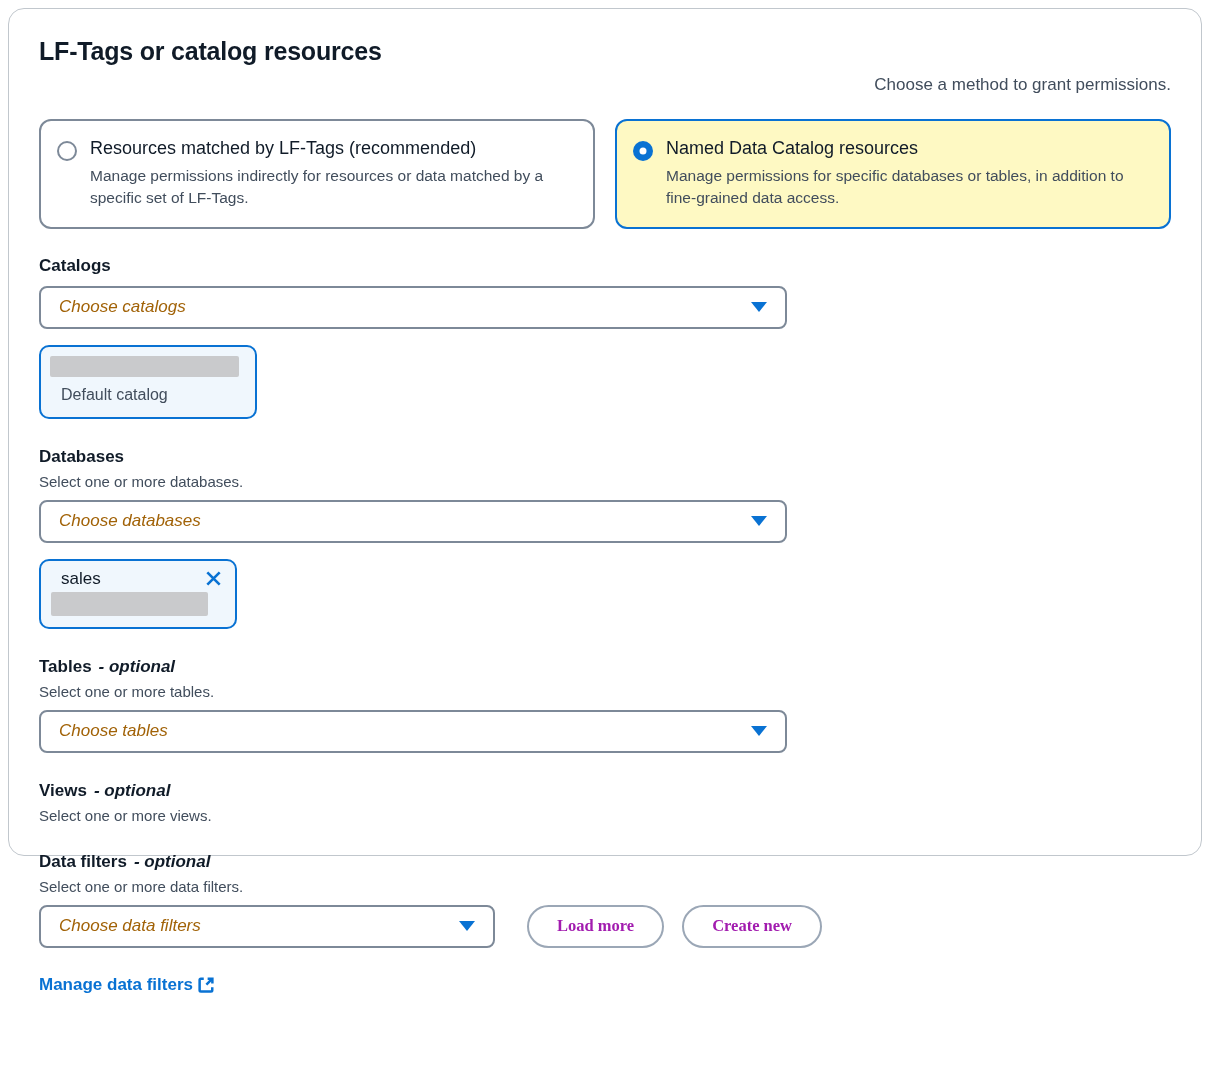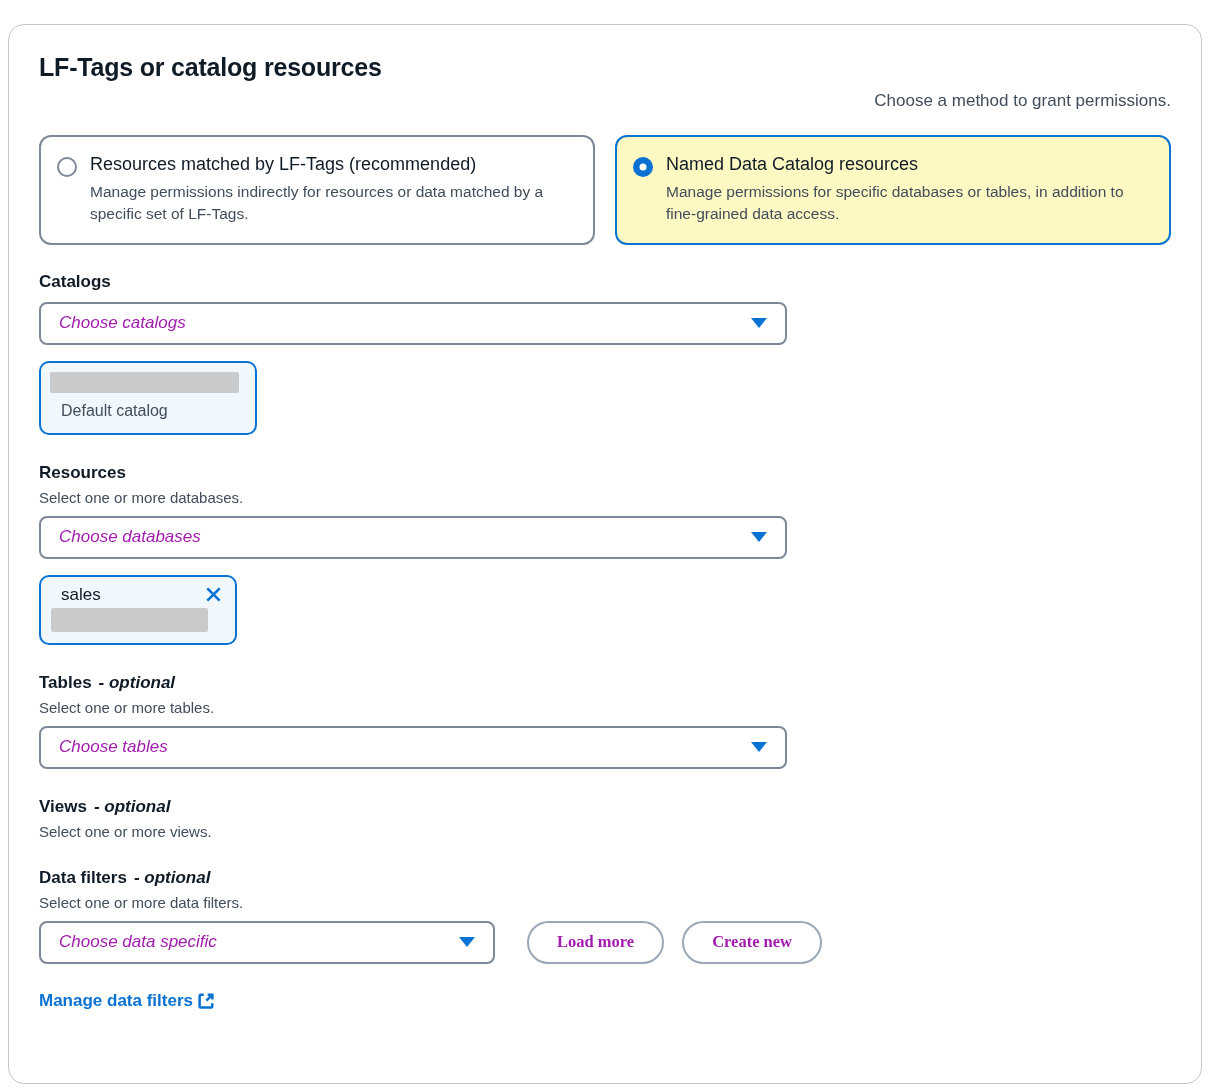--- a/index.html
+++ b/index.html
@@ -7,26 +7,25 @@
   body {
     width: 1210px; height: 1092px;
     background: #ffffff;
     font-family: "Liberation Sans", sans-serif;
     color: #0d1926;
     position: relative;
   }
   .panel {
     position: absolute;
     left: 8px; top: 8px;
-    width: 1194px; height: 1060px;
+    width: 1194px; height: 848px;
     background: #fff;
     border: 1px solid #c1c7cd;
     border-radius: 16px;
     padding: 28px 30px;
-    margin-top: 16px;
   }
   .title {
     font-size: 25px;
     font-weight: 700;
     color: #101b28;
     letter-spacing: -0.2px;
   }
   .subtitle {
     font-size: 17px;
     color: #414d5c;
@@ -80,21 +79,21 @@
   .select {
     width: 748px; height: 43px;
     border: 2px solid #7d8998;
     border-radius: 8px;
     background: #fff;
     display: flex; align-items: center;
     padding: 0 18px;
     margin-top: 10px;
     cursor: pointer;
   }
-  .select .ph { font-style: italic; font-size: 17px; color: #a21caf; }
+  .select .ph { font-style: italic; font-size: 17px; color: #a16207; }
   .arrow {
     margin-left: auto;
     width: 0; height: 0;
     border-left: 8px solid transparent;
     border-right: 8px solid transparent;
     border-top: 10px solid #0972d3;
   }
   
   .token {
     border: 2px solid #0972d3;
@@ -180,21 +179,21 @@
         <svg width="22" height="27" viewBox="0 0 16 20">
             <path d="M3 4 L13 16 M13 4 L3 16" stroke="#0972d3" stroke-width="2.2" fill="none"></path>
           </svg>
       </span>
       <div class="redact"></div>
     </div>
     <div class="token-sub">Default catalog</div>
   </div>
 
   
-  <div class="field-label">Resources</div>
+  <div class="field-label">Databases</div>
   <div class="hint">Select one or more databases.</div>
   <div class="select">
     <span class="ph">Choose databases</span>
     <span class="arrow"></span>
   </div>
   <div class="token db">
     <div class="db-row">
       <span class="db-name">sales</span>
       <span class="dismiss">
         <svg width="19" height="19" viewBox="0 0 16 16">
@@ -215,21 +214,21 @@
 
   
   <div class="field-label"><span>Views</span><span class="optional">- optional</span></div>
   <div class="hint">Select one or more views.</div>
 
   
   <div class="field-label"><span>Data filters</span><span class="optional">- optional</span></div>
   <div class="hint">Select one or more data filters.</div>
   <div class="filters-row">
     <div class="select small">
-      <span class="ph">Choose data specific</span>
+      <span class="ph">Choose data filters</span>
       <span class="arrow"></span>
     </div>
     <button class="btn load-more">Load more</button>
     <button class="btn create-new">Create new</button>
   </div>
 
   <div class="manage-link">
     <span>Manage data filters</span>
     <span style="display:flex;">
       <svg width="20" height="20" viewBox="0 0 16 16" fill="none">

